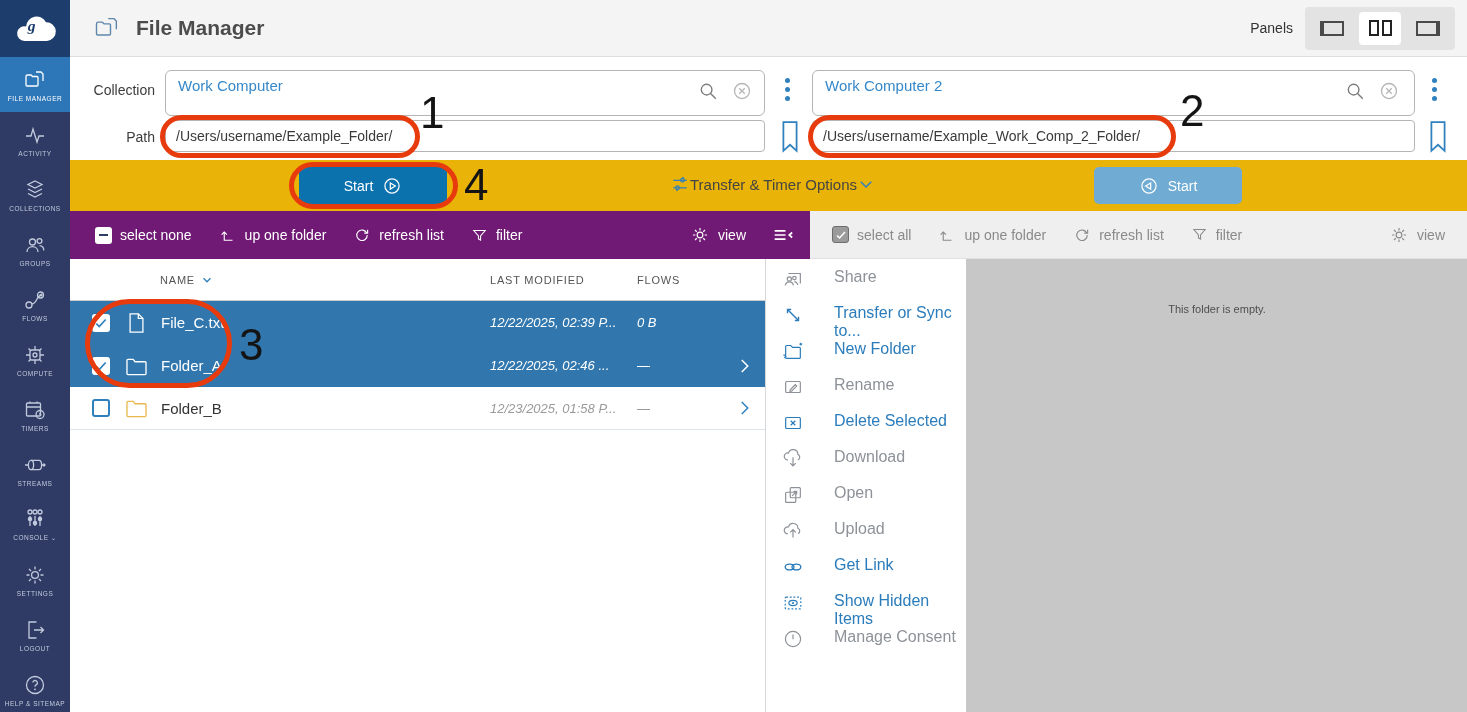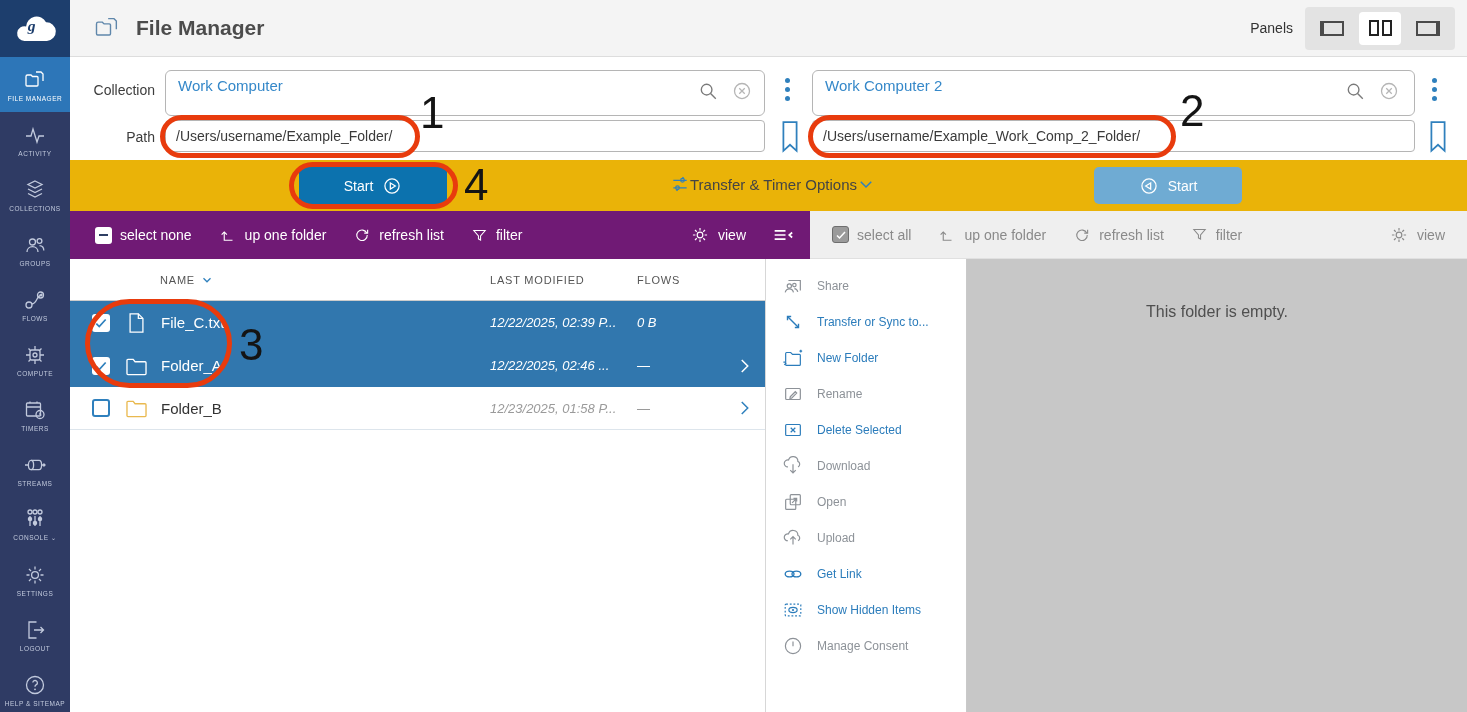--- a/index.html
+++ b/index.html
@@ -76,28 +76,28 @@
   .row-icon { margin-left:14px; width:24px; display:flex; justify-content:center; }
   .row-name { margin-left:13px; }
   .row-mod { position:absolute; left:420px; font-style:italic; font-size:13px; }
   .row-size { position:absolute; left:567px; font-style:italic; font-size:13px; }
   .row.plain .row-mod, .row.plain .row-size { color:#9a9a9a; }
   .row-chev { position:absolute; right:12px; }
 
   
   .menu-panel { position:absolute; left:765px; top:259px; width:202px; height:453px; background:#fff;
                 border-left:1px solid #d7d7d7; border-right:1px solid #c9c9c9; padding-top:9px; z-index:10; }
-  .menu-item { height:36px; display:flex; align-items:center; padding-left:16px; gap:13px; font-size:12px; cursor:pointer; }
+  .menu-item { height:36px; display:flex; padding-left:16px; gap:30px; font-size:16px; cursor:pointer; }
   .menu-item.gray { color:#8d9298; }
   .menu-item.blue { color:#2b7cbb; }
   .menu-item svg { flex:none; }
 
   
   .empty-panel { position:absolute; left:967px; top:259px; width:500px; height:453px; background:#c7c7c7; }
-  .empty-msg { position:absolute; left:0; right:0; top:44px; text-align:center; font-size:16px; color:#4f4f4f; }
+  .empty-msg { position:absolute; left:0; right:0; top:44px; text-align:center; font-size:11px; color:#4f4f4f; }
 
   
   .ann { position:absolute; border:5px solid #e83b0d; border-radius:60px; z-index:40; pointer-events:none; }
   .ann-num { position:absolute; font-size:44px; color:#141414; z-index:41; pointer-events:none; }
 
   svg { display:block; }
 </style>
 </head>
 <body>
 

